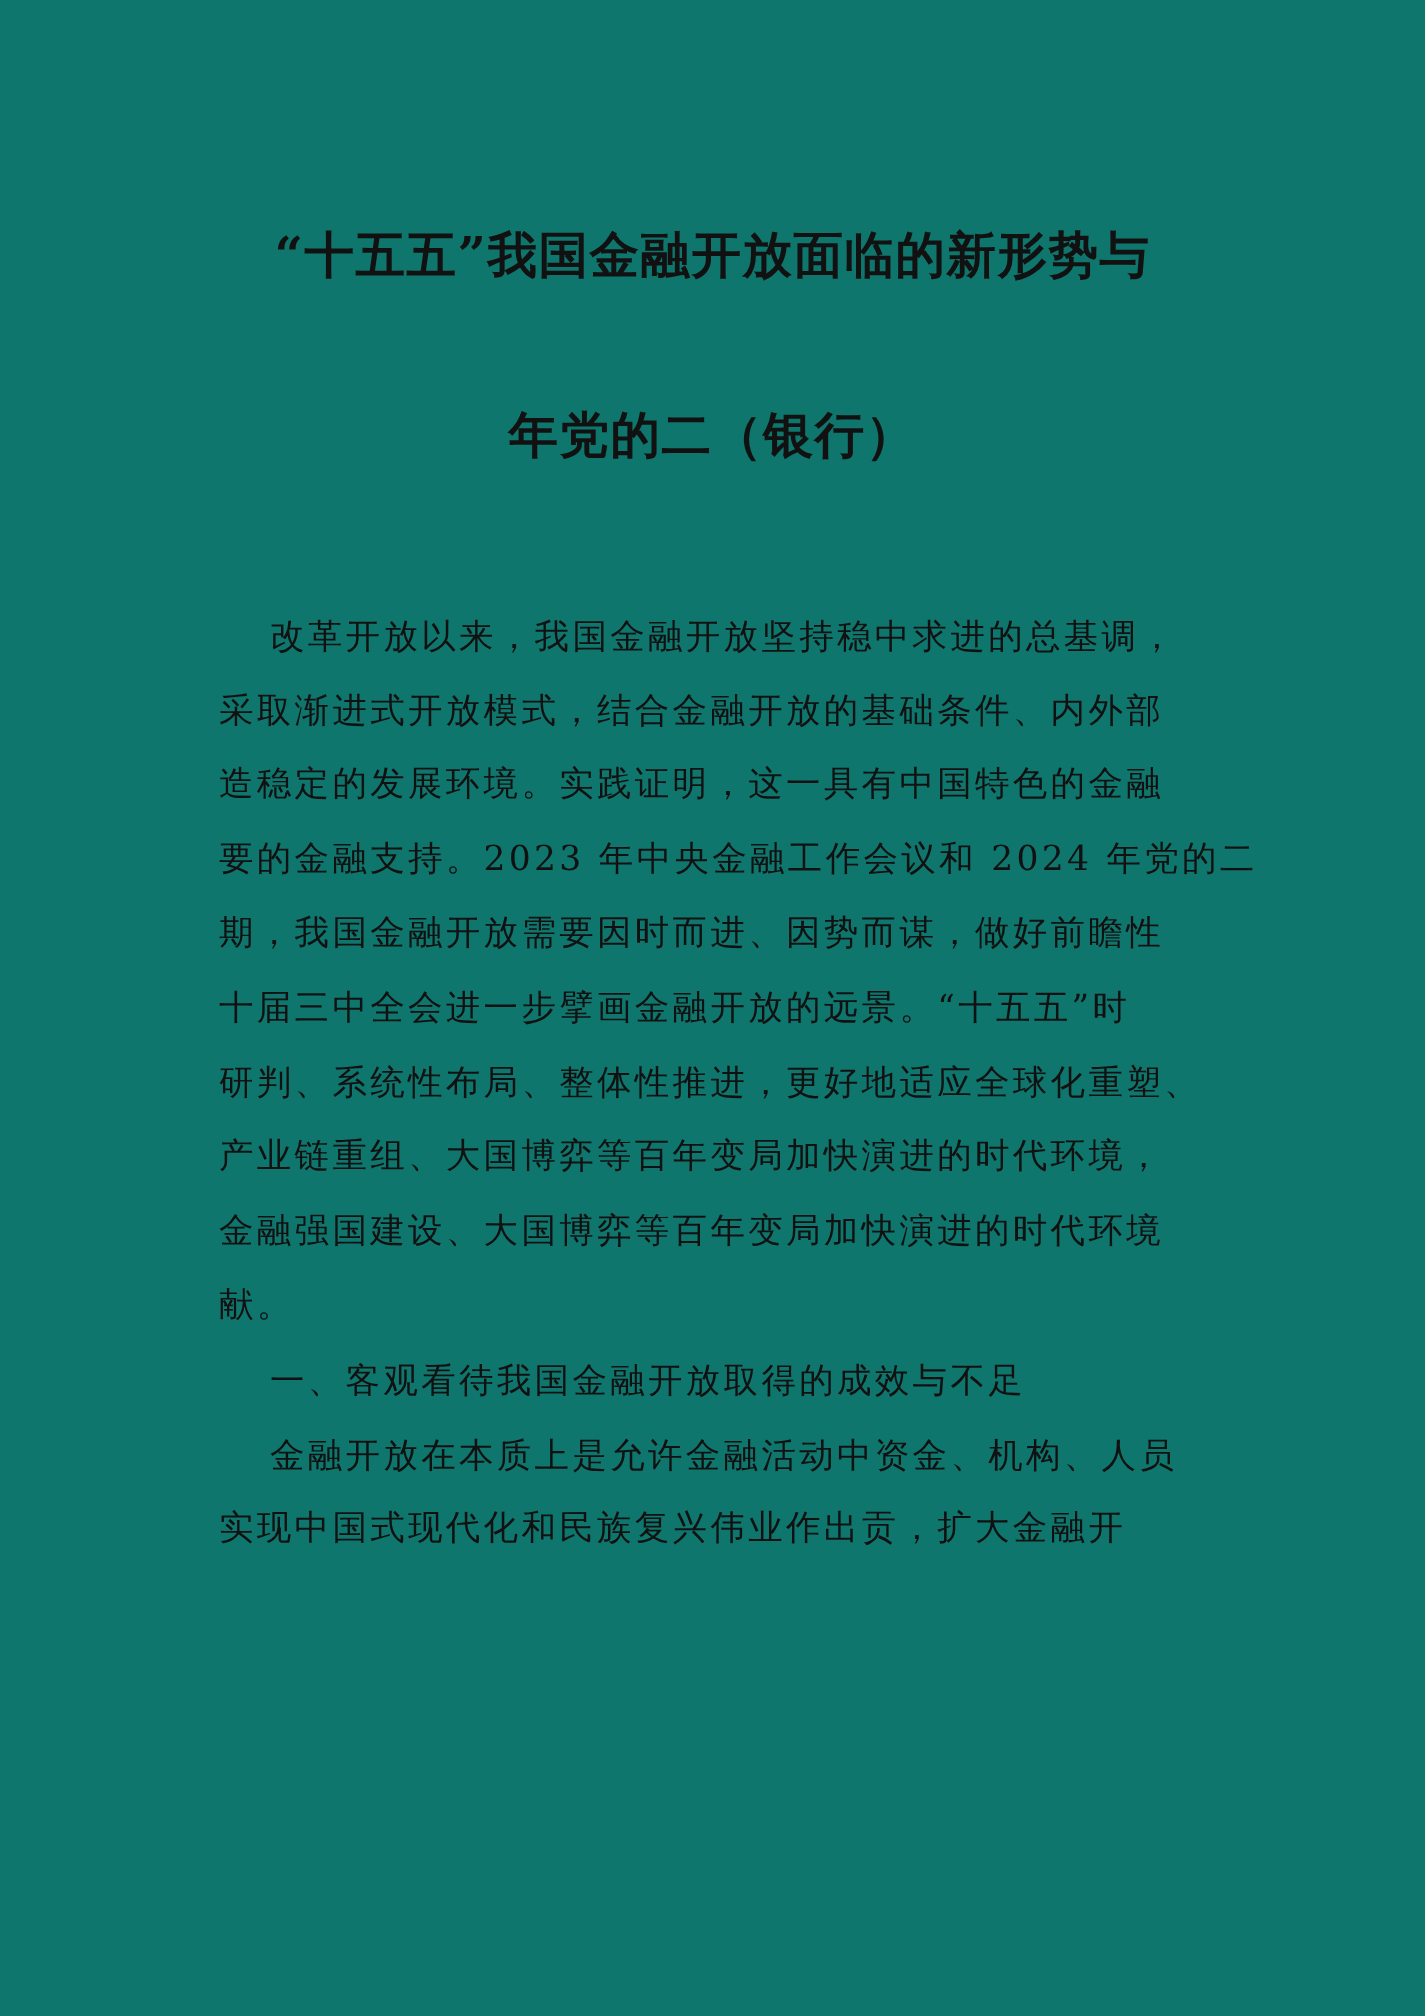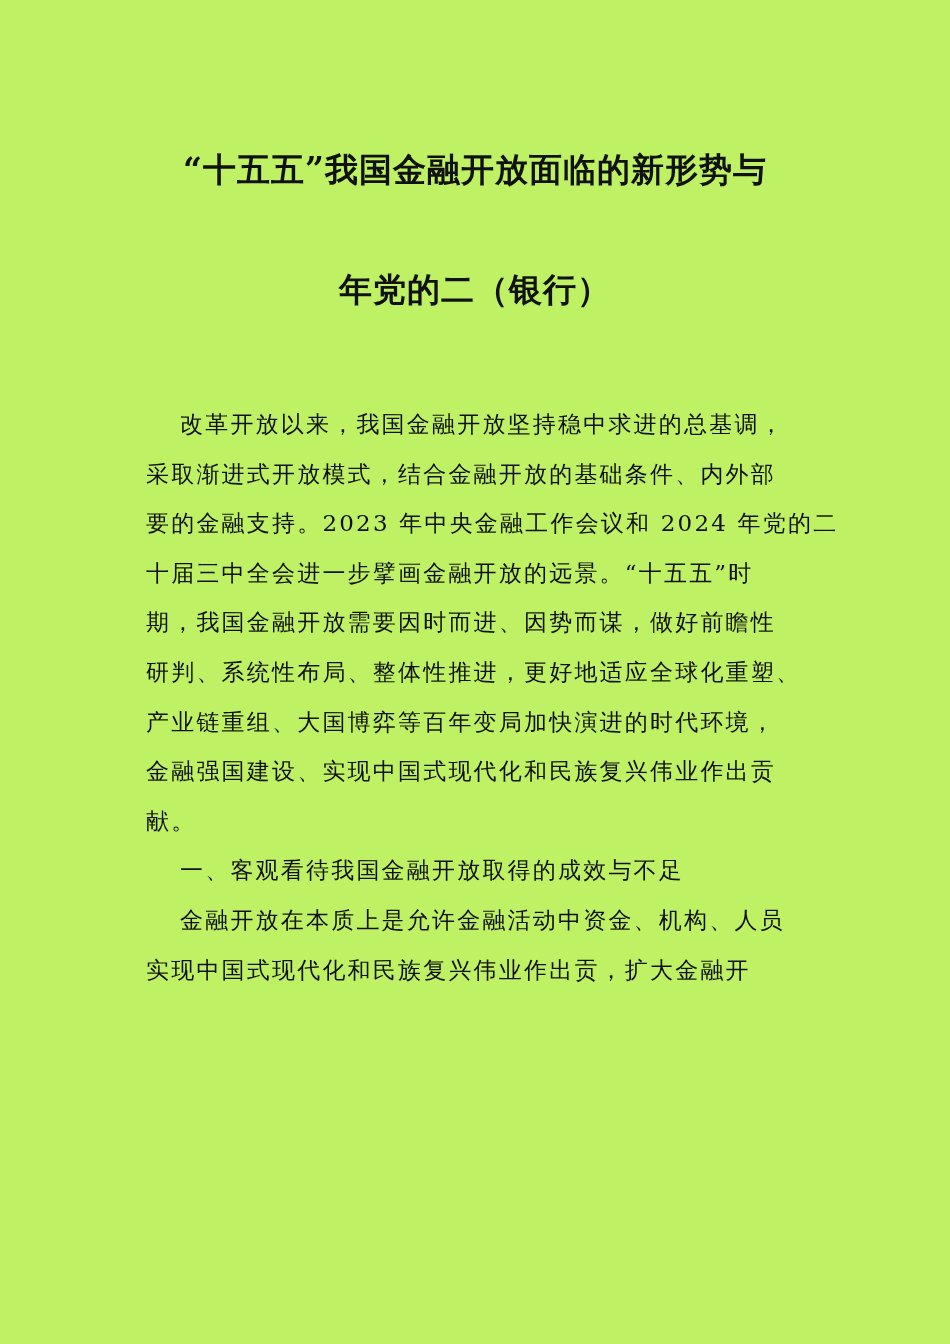--- a/index.html
+++ b/index.html
@@ -1,41 +1,42 @@
 <!DOCTYPE html>
 <html><head>
 <meta charset="utf-8">
 <style>
   html, body { margin: 0; padding: 0; background: #ffffff; }
   body { width: 950px; height: 1344px; position: relative; overflow: hidden;
          font-family: "DejaVu Serif", "Liberation Serif", serif; color: #111111; }
-  .page { position: absolute; left: 0; top: 0; width: 950px; height: 1344px; background: #bef264; }
+  .page { position: absolute; left: 0; top: 0; width: 950px; height: 1344px; background: #0f766e; }
   .title { position: absolute; left: 0; width: 950px; text-align: center;
            font-size: 33px; font-weight: bold; letter-spacing: 1px; line-height: 40px; margin: 0; }
   .title.l1 { top: 150px; }
   .title.l2 { top: 270px; }
   .body-text { position: absolute; left: 146px; width: 660px; top: 400px; margin: 0; }
   .line { display: block; font-size: 23px; height: 49.6px; line-height: 49.6px;
           white-space: nowrap; letter-spacing: 2.2px; }
   .indent { padding-left: 34px; font-family: Liberation Serif, serif; }
 </style>
 </head>
 <body>
 
 <div class="page">
   <h1 class="title l1">“十五五”我国金融开放面临的新形势与</h1>
   <h1 class="title l2">年党的二（银行）</h1>
 
   <div class="body-text">
     <span class="line indent">改革开放以来，我国金融开放坚持稳中求进的总基调，</span>
     <span class="line">采取渐进式开放模式，结合金融开放的基础条件、内外部</span>
+    <span class="line">造稳定的发展环境。实践证明，这一具有中国特色的金融</span>
     <span class="line">要的金融支持。2023 年中央金融工作会议和 2024 年党的二</span>
+    <span class="line">期，我国金融开放需要因时而进、因势而谋，做好前瞻性</span>
     <span class="line">十届三中全会进一步擘画金融开放的远景。“十五五”时</span>
-    <span class="line">期，我国金融开放需要因时而进、因势而谋，做好前瞻性</span>
     <span class="line">研判、系统性布局、整体性推进，更好地适应全球化重塑、</span>
     <span class="line">产业链重组、大国博弈等百年变局加快演进的时代环境，</span>
-    <span class="line">金融强国建设、实现中国式现代化和民族复兴伟业作出贡</span>
+    <span class="line">金融强国建设、大国博弈等百年变局加快演进的时代环境</span>
     <span class="line">献。</span>
     <span class="line indent">一、客观看待我国金融开放取得的成效与不足</span>
     <span class="line indent">金融开放在本质上是允许金融活动中资金、机构、人员</span>
     <span class="line">实现中国式现代化和民族复兴伟业作出贡，扩大金融开</span>
   </div>
 </div>
 
 </body></html>

